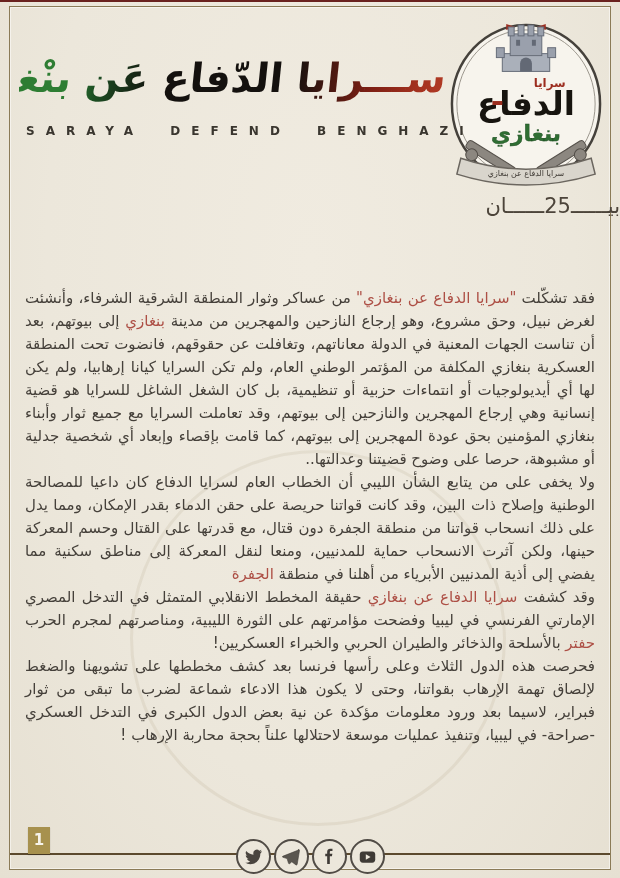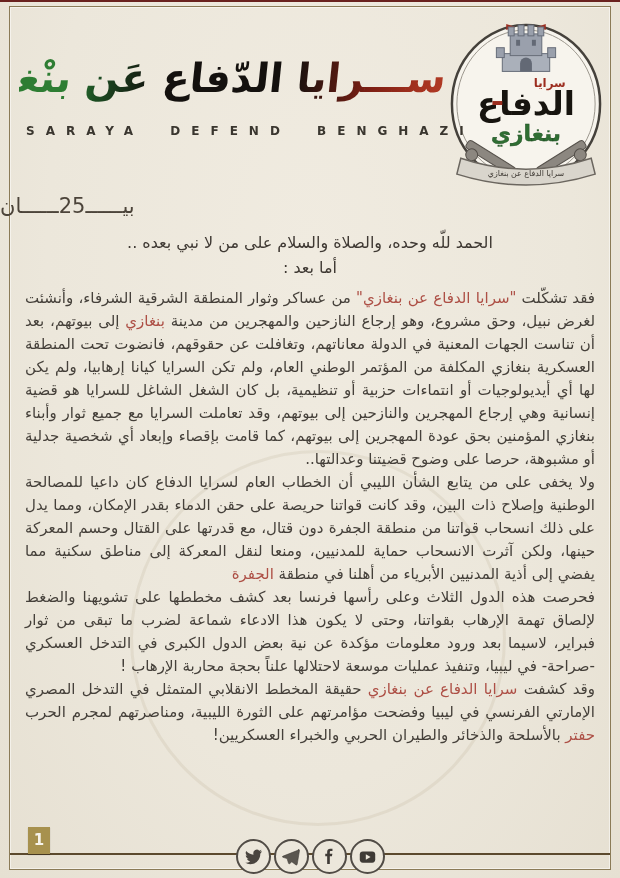--- a/index.html
+++ b/index.html
@@ -25,21 +25,21 @@
     transform:skewX(-6deg);
     background:linear-gradient(90deg,#2e7d33 0%,#2e7d33 12%,#1c4d22 18%,#14110e 32%,#14110e 64%,#7c1f14 82%,#a5321f 94%,#b03a24 100%);
     -webkit-background-clip:text;background-clip:text;
     -webkit-text-fill-color:transparent;color:transparent;
   }
   .caption{margin-top:16px;padding-left:6px;font-size:12px;font-weight:bold;color:#3a362f;
     letter-spacing:11px;word-spacing:11px;white-space:nowrap;}
   .logo-area{width:160px;flex:0 0 160px;text-align:center;}
 
   
-  .stmt-no{position:absolute;top:194px;left:0;right:0;text-align:left;direction:rtl;
+  .stmt-no{position:absolute;top:194px;left:0;right:0;text-align:right;direction:rtl;
     font-size:21px;color:#4c443a;}
   .opening{position:absolute;top:230px;left:40px;right:40px;text-align:center;direction:rtl;
     font-size:16px;line-height:25px;color:#3f3933;}
 
   
   .body-text{position:absolute;top:287px;left:25px;right:25px;direction:rtl;
     text-align:justify;font-size:15px;line-height:23px;color:#45403a;}
   .body-text p{margin:0;}
   .red{color:#ad4f45;}
 
@@ -104,30 +104,26 @@
           </g>
         </g>
 
         <path d="M14 150 Q80 172 146 150 L150 166 Q80 188 10 166 Z" fill="#d9d5cc" stroke="#6b665f" stroke-width="1.5"></path>
         <text x="80" y="168" text-anchor="middle" font-size="8" fill="#3f3a34" font-family="DejaVu Sans">سرايا الدفاع عن بنغازي</text>
       </svg>
     </div>
   </div>
 
   <div class="stmt-no" dir="rtl">بيــــــ25ــــــان</div>
-  <div class="opening" dir="rtl">
-    <div>الحمد للّه وحده، والصلاة والسلام على من لا نبي بعده ..</div>
-    <div>أما بعد :</div>
-  </div>
 
   <div class="body-text" dir="rtl">
     <p><span>فقد تشكّلت </span><span class="red">"سرايا الدفاع عن بنغازي"</span><span> من عساكر وثوار المنطقة الشرقية الشرفاء، وأنشئت لغرض نبيل، وحق مشروع، وهو إرجاع النازحين والمهجرين من مدينة </span><span class="red">بنغازي</span><span> إلى بيوتهم، بعد أن تناست الجهات المعنية في الدولة معاناتهم، وتغافلت عن حقوقهم، فانضوت تحت المنطقة العسكرية بنغازي المكلفة من المؤتمر الوطني العام، ولم تكن السرايا كيانا إرهابيا، ولم يكن لها أي أيديولوجيات أو انتماءات حزبية أو تنظيمية، بل كان الشغل الشاغل للسرايا هو قضية إنسانية وهي إرجاع المهجرين والنازحين إلى بيوتهم، وقد تعاملت السرايا مع جميع ثوار وأبناء بنغازي المؤمنين بحق عودة المهجرين إلى بيوتهم، كما قامت بإقصاء وإبعاد أي شخصية جدلية أو مشبوهة، حرصا على وضوح قضيتنا وعدالتها..</span></p>
     <p><span>ولا يخفى على من يتابع الشأن الليبي أن الخطاب العام لسرايا الدفاع كان داعيا للمصالحة الوطنية وإصلاح ذات البين، وقد كانت قواتنا حريصة على حقن الدماء بقدر الإمكان، ومما يدل على ذلك انسحاب قواتنا من منطقة الجفرة دون قتال، مع قدرتها على القتال وحسم المعركة حينها، ولكن آثرت الانسحاب حماية للمدنيين، ومنعا لنقل المعركة إلى مناطق سكنية مما يفضي إلى أذية المدنيين الأبرياء من أهلنا في منطقة </span><span class="red">الجفرة</span></p>
+    <p><span>وقد كشفت </span><span class="red">سرايا الدفاع عن بنغازي</span><span> حقيقة المخطط الانقلابي المتمثل في التدخل المصري الإمارتي الفرنسي في ليبيا وفضحت مؤامرتهم على الثورة الليبية، ومناصرتهم لمجرم الحرب </span><span class="red">حفتر</span><span> بالأسلحة والذخائر والطيران الحربي والخبراء العسكريين!</span></p>
     <p><span>فحرصت هذه الدول الثلاث وعلى رأسها فرنسا بعد كشف مخططها على تشويهنا والضغط لإلصاق تهمة الإرهاب بقواتنا، وحتى لا يكون هذا الادعاء شماعة لضرب ما تبقى من ثوار فبراير، لاسيما بعد ورود معلومات مؤكدة عن نية بعض الدول الكبرى في التدخل العسكري -صراحة- في ليبيا، وتنفيذ عمليات موسعة لاحتلالها علناً بحجة محاربة الإرهاب !</span></p>
-    <p><span>وقد كشفت </span><span class="red">سرايا الدفاع عن بنغازي</span><span> حقيقة المخطط الانقلابي المتمثل في التدخل المصري الإمارتي الفرنسي في ليبيا وفضحت مؤامرتهم على الثورة الليبية، ومناصرتهم لمجرم الحرب </span><span class="red">حفتر</span><span> بالأسلحة والذخائر والطيران الحربي والخبراء العسكريين!</span></p>
   </div>
 
   <div class="rule"></div>
   <div class="page-num">1</div>
   <div class="socials">
     <div class="icon-circle">
       <svg width="17" height="17" viewBox="0 0 16 16">
         <path fill="#4a453f" d="M16 3.04c-.6.27-1.23.45-1.9.53.68-.41 1.2-1.06 1.45-1.83-.64.38-1.35.65-2.1.8A3.28 3.28 0 0 0 7.88 5.5c0 .26.03.5.08.75A9.3 9.3 0 0 1 1.2 2.84a3.27 3.27 0 0 0 1.01 4.37c-.54-.02-1.04-.17-1.48-.41v.04c0 1.58 1.13 2.9 2.62 3.21-.27.07-.56.11-.86.11-.21 0-.42-.02-.62-.06.42 1.3 1.62 2.24 3.06 2.27A6.58 6.58 0 0 1 0 13.73 9.26 9.26 0 0 0 5.03 15.2c6.04 0 9.34-5 9.34-9.33v-.43A6.65 6.65 0 0 0 16 3.04z"></path>
       </svg>
     </div>

